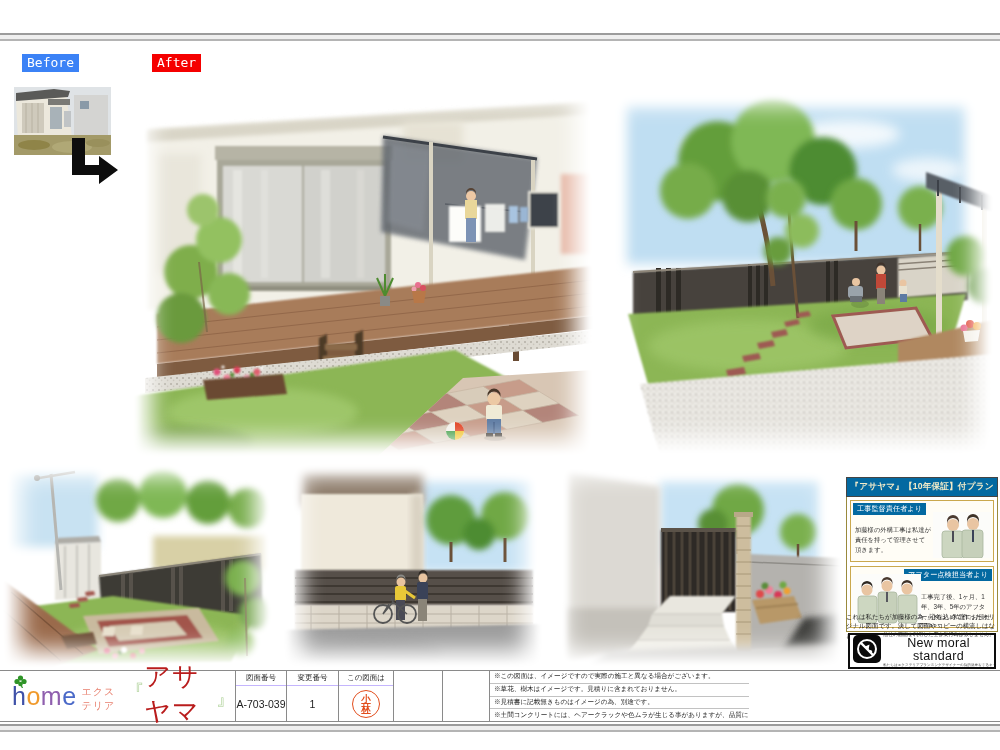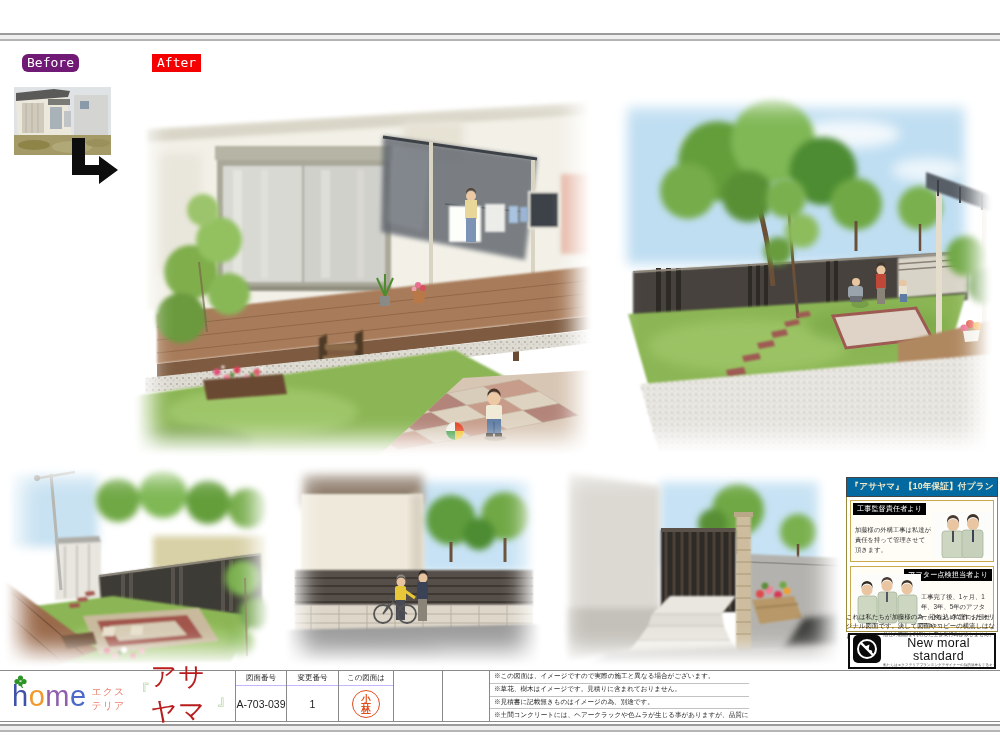--- a/index.html
+++ b/index.html
@@ -4,42 +4,42 @@
 <style>
   html,body{margin:0;padding:0;}
   body{
     width:1000px;height:750px;position:relative;overflow:hidden;
     background:#ffffff;font-family:"Liberation Sans",sans-serif;color:#222;
   }
   .rule{position:absolute;left:0;width:1000px;height:4px;background:#efefef;
     border-top:2px solid #9c9c9c;border-bottom:2px solid #b4b4b4;}
   .tag{position:absolute;font-family:"DejaVu Sans Mono",monospace;font-size:13px;
     color:#fff;padding:0 5px;line-height:18px;}
-  #before-tag{left:22px;top:54px;background:#701a75;border-radius:6px;}
+  #before-tag{left:22px;top:54px;background:#3b82f6;}
   #after-tag{left:152px;top:54px;background:#f50000;}
   #before-photo{position:absolute;left:14px;top:87px;width:97px;height:68px;}
   #ba-arrow{position:absolute;left:58px;top:138px;width:62px;height:52px;}
   .render{position:absolute;}
   .render svg{display:block;}
   .render::after{content:"";position:absolute;inset:0;pointer-events:none;
     box-shadow:inset 0 0 22px 18px #fff, inset 0 0 6px 4px #fff;}
   #render-main{left:133px;top:82px;width:460px;height:375px;}
   #render-garden{left:598px;top:86px;width:395px;height:370px;}
   #render-bl{left:3px;top:458px;width:270px;height:210px;}
   #render-bm{left:283px;top:458px;width:260px;height:210px;}
   #render-br{left:548px;top:458px;width:295px;height:210px;}
 
   
   #g-panel{position:absolute;left:846px;top:477px;width:152px;box-sizing:border-box;}
   #g-header{background:#0369a1;border:1px solid #444;color:#f4ecc9;font-size:8.6px;
     text-align:center;padding:3px 0;letter-spacing:0.2px;font-weight:bold;}
   #g-body{border:1px solid #9a8a3d;border-top:none;background:#fff;padding:3px;}
   .g-sec{border:1px solid #caa84e;background:#fffdf6;position:relative;height:60px;overflow:hidden;}
   .g-sec + .g-sec{margin-top:4px;}
-  .g-label{position:absolute;background:#000000;color:#fff;font-size:7.2px;
+  .g-label{position:absolute;background:#0369a1;color:#fff;font-size:7.2px;
     padding:1px 4px;white-space:nowrap;}
   #g1-label{left:2px;top:2px;}
   #g2-label{right:1px;top:2px;}
   .g-text{position:absolute;font-size:6.3px;line-height:1.55;color:#333;}
   #g1-text{left:4px;top:24px;width:76px;}
   #g2-text{right:2px;top:25px;width:70px;}
   .g-photo{position:absolute;}
   #g1-photo{right:2px;top:11px;}
   #g2-photo{left:2px;top:7px;}
   #orig-note{position:absolute;left:846px;top:612px;width:152px;font-size:6.4px;
@@ -72,21 +72,21 @@
   #tb-e2{width:47px;}
   #tb-notes{width:259px;border-right:none;display:flex;flex-direction:column;}
   .note-row{flex:1;border-bottom:1px solid #c2c2c2;font-size:6.6px;color:#222;
     display:flex;align-items:center;padding-left:4px;white-space:nowrap;overflow:hidden;}
   .note-row:last-child{border-bottom:none;}
   #stamp{width:26px;height:26px;border:1.6px solid #e24d1c;border-radius:50%;
     display:flex;align-items:center;justify-content:center;}
   #stamp span{display:block;width:10px;font-size:9.5px;line-height:1.08;color:#e24d1c;
     word-break:break-all;text-align:center;font-weight:bold;text-decoration:underline;}
   
-  .logo-home{font-size:29px;letter-spacing:0.5px;}
+  .logo-home{font-size:25px;letter-spacing:0.5px;}
   .lh{color:#3f51a8;} .lo{color:#f09a2c;} .lm{color:#8f5fae;} .le{color:#4a69c8;}
   .logo-ext{font-size:10px;color:#e8806f;margin:6px 0 0 5px;letter-spacing:1px;}
   .logo-q{font-size:19px;color:#a5cc8d;margin-top:-8px;}
   .logo-brand{font-size:26px;color:#b91c1c;letter-spacing:1px;margin-top:-4px;}
   #logo-clover{position:absolute;left:14px;top:3px;}
 </style>
 </head>
 <body>
 
 <div class="rule" style="top:33px"></div>

